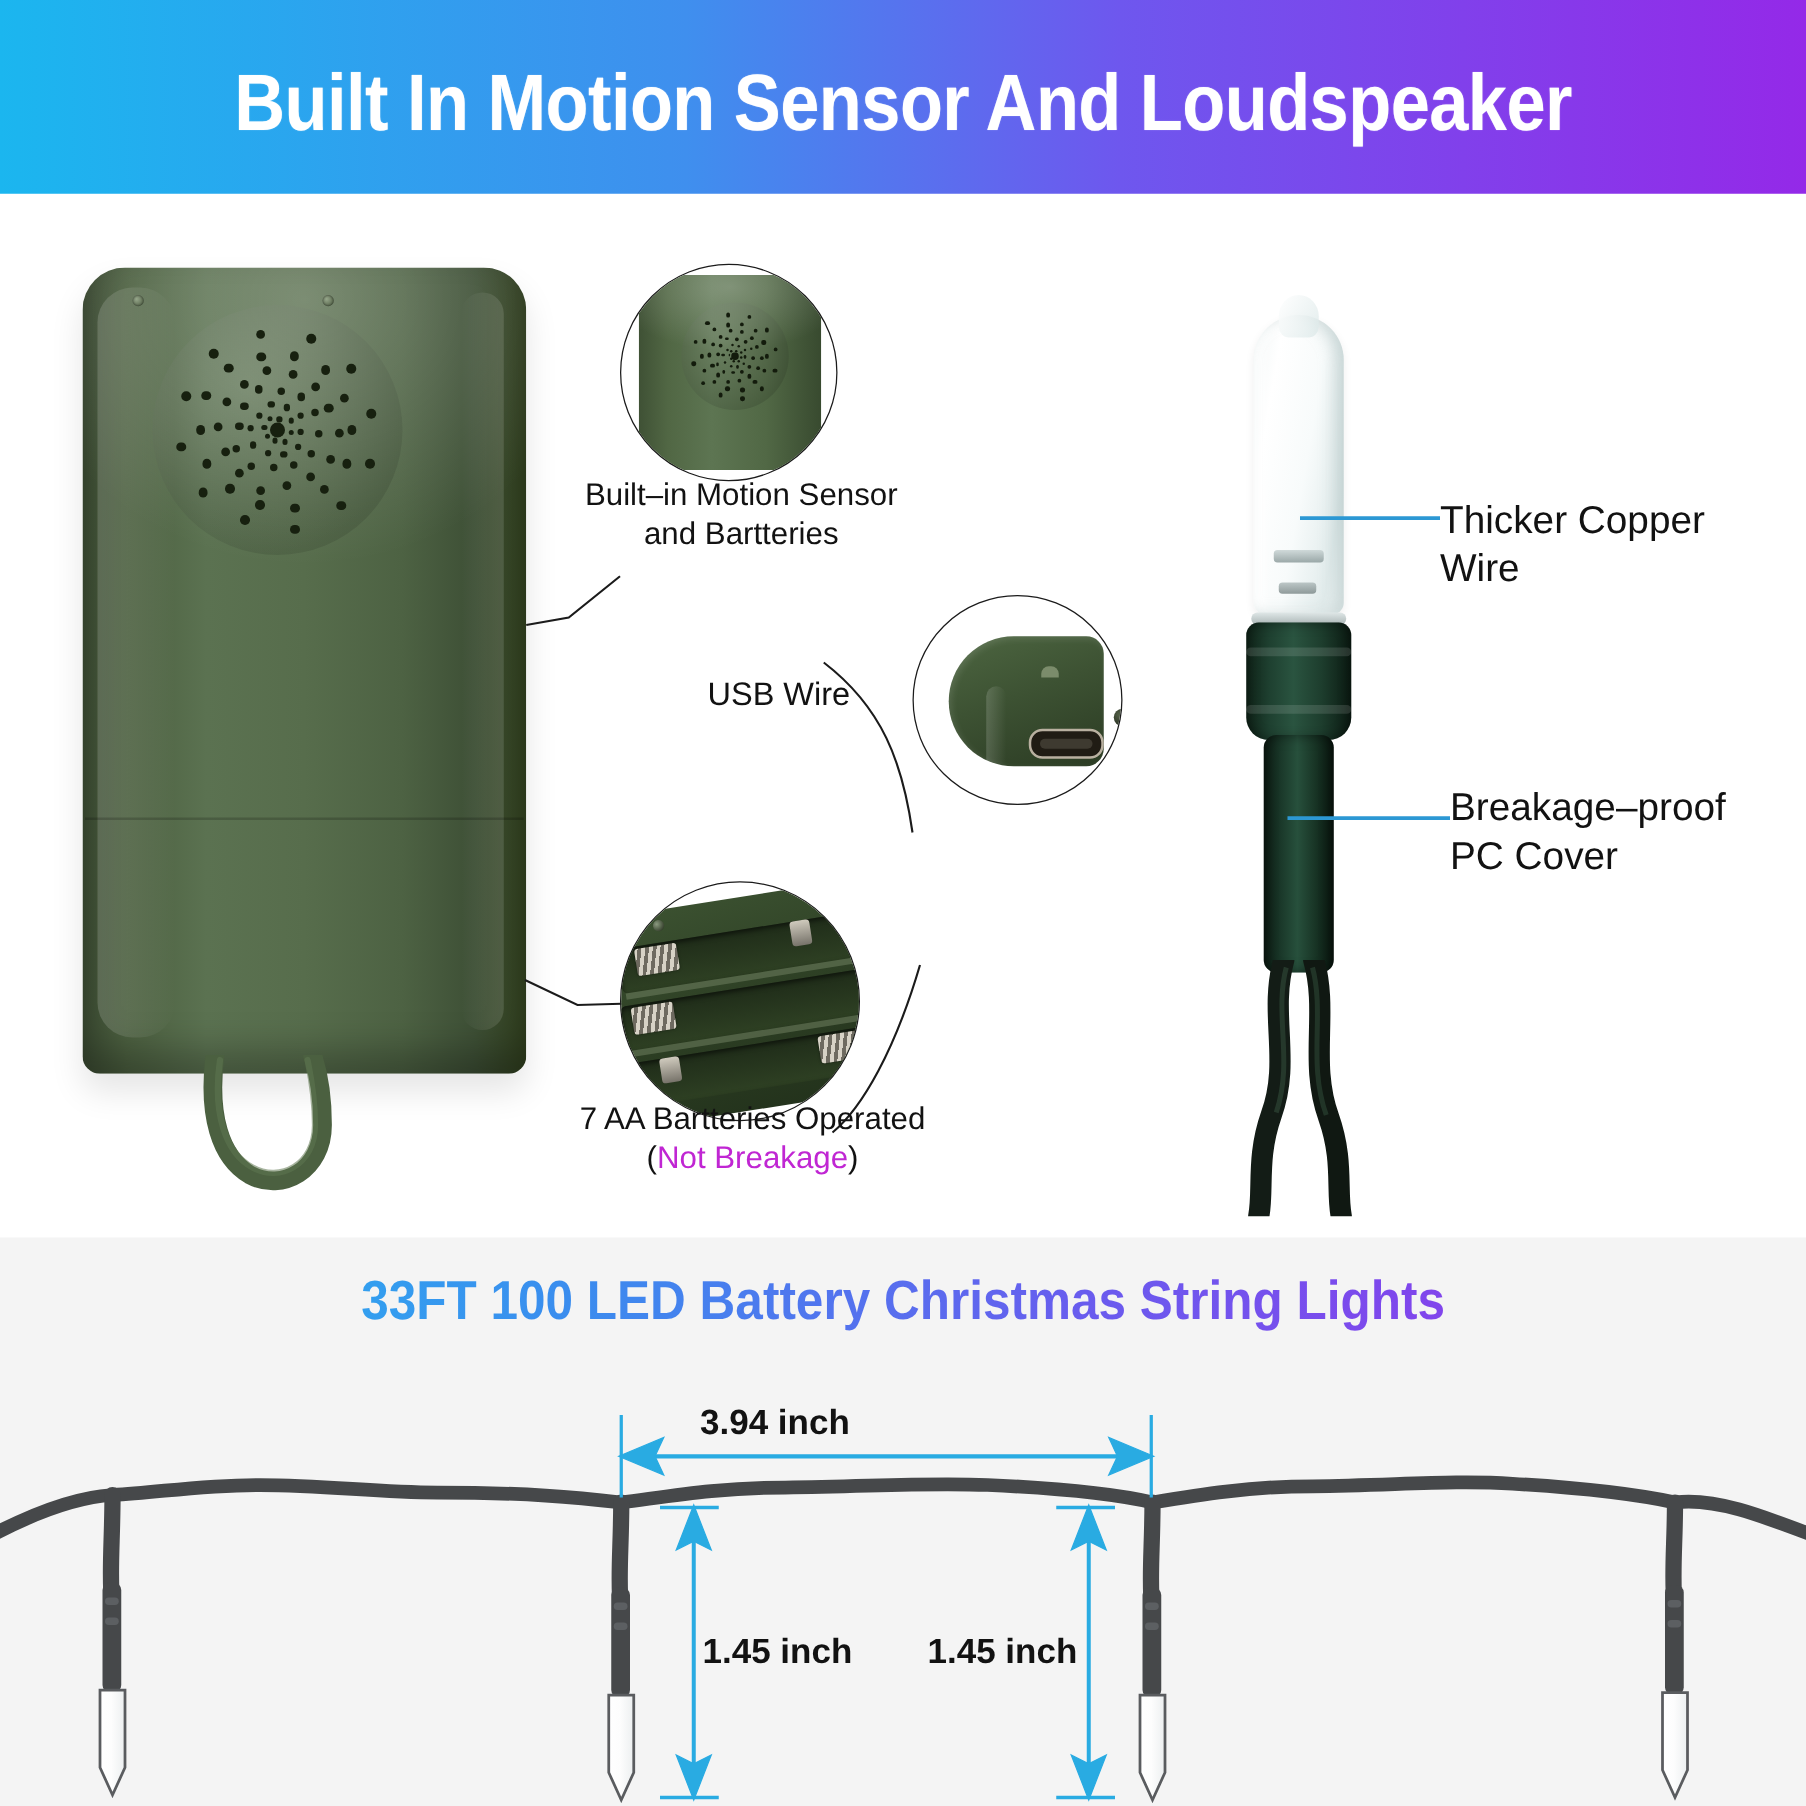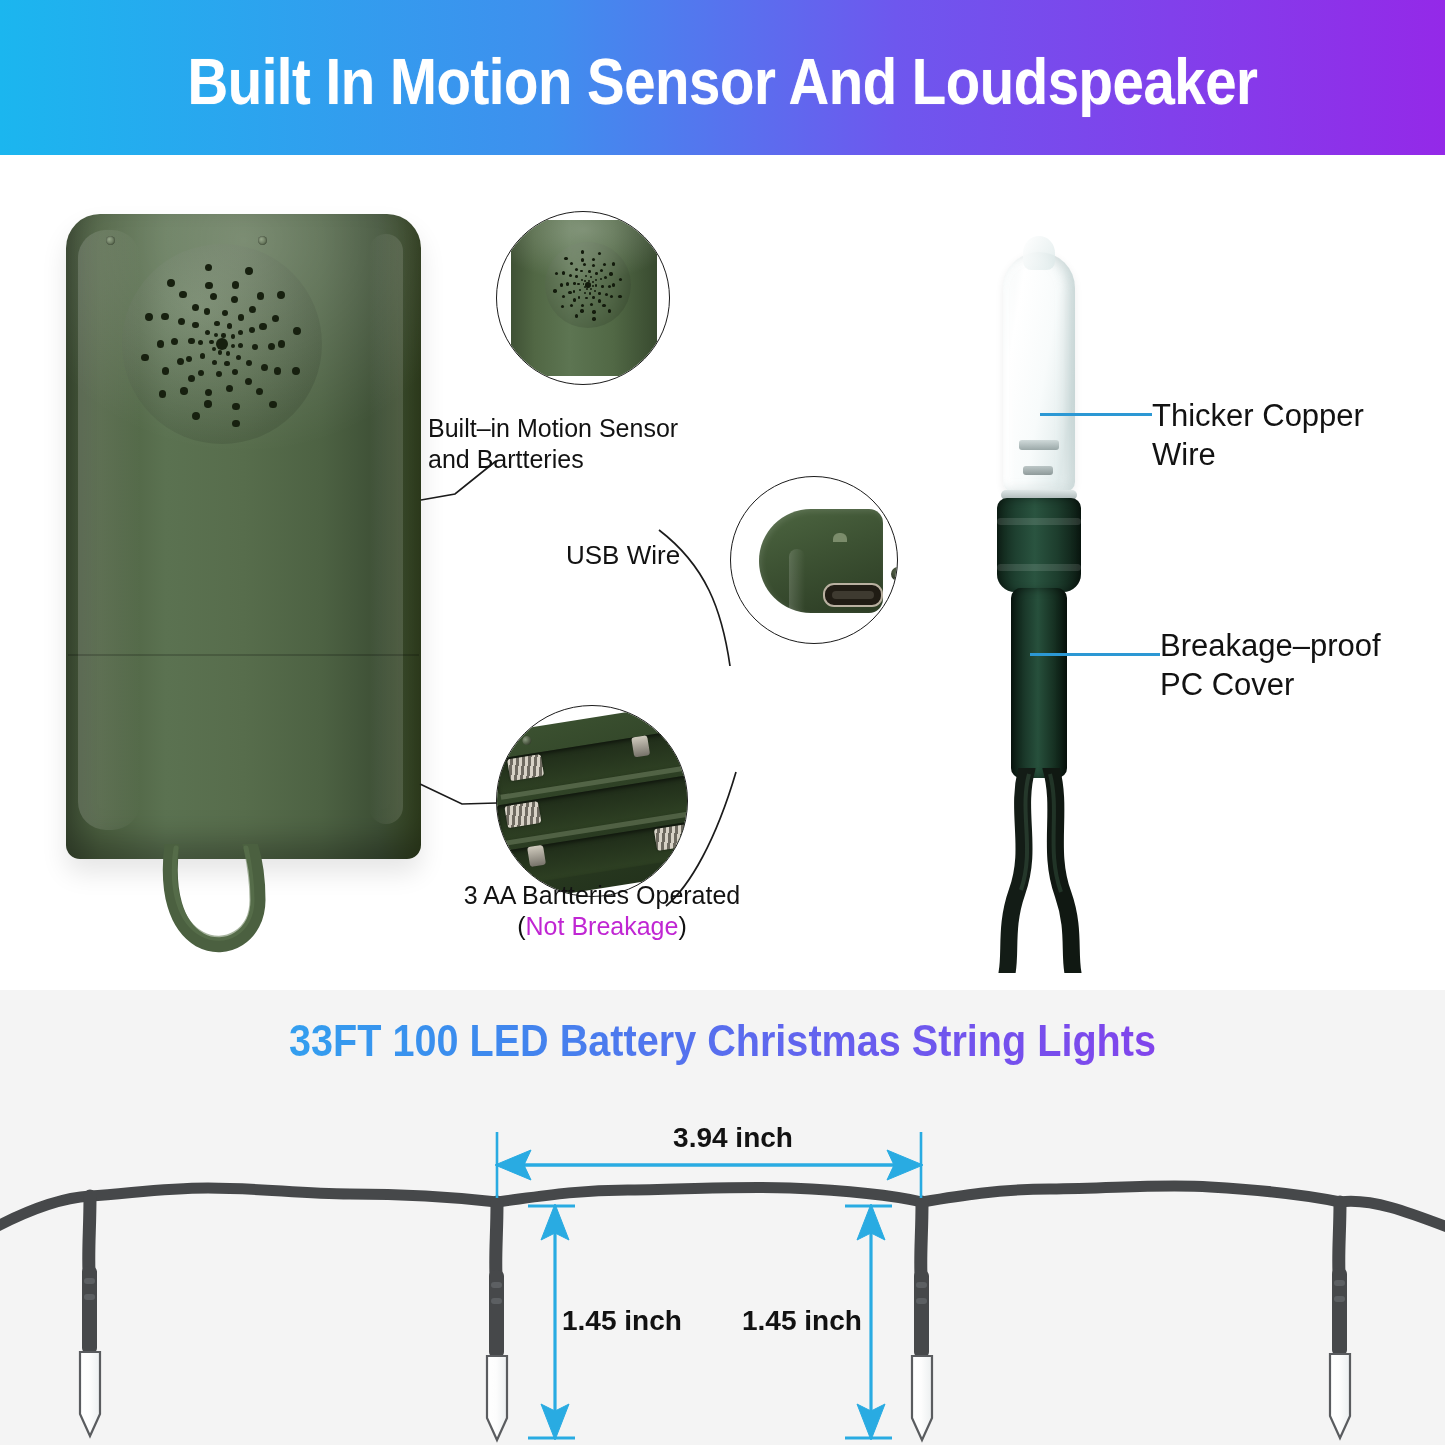--- a/index.html
+++ b/index.html
@@ -92,21 +92,21 @@
   .contact{position:absolute;width:16px;height:20px;border-radius:3px;
           background:linear-gradient(180deg,#cfcabd,#77736a);}
   .batt-hole{position:absolute;width:9px;height:9px;border-radius:50%;
           background:radial-gradient(circle at 35% 35%,#8b9a7f,#1a2312);}
 
   
   .leaders{position:absolute;left:0;top:164px;width:1445px;height:826px;pointer-events:none;}
 
   
   .lbl{position:absolute;color:#121212;font-size:25px;line-height:1.22;}
-  .lbl-motion{left:428px;top:413px;width:330px;text-align:left;}
+  .lbl-motion{left:428px;top:381px;width:330px;text-align:center;}
   .lbl-usb{left:566px;top:540px;width:130px;text-align:left;font-size:26px;}
   .lbl-batt{left:402px;top:880px;width:400px;text-align:center;}
   .lbl-batt .ni{color:#C026D3;}
 
   
   .bulb-wrap{position:absolute;left:975px;top:232px;width:120px;height:740px;}
   .glass{position:absolute;left:28px;top:20px;width:72px;height:240px;
         border-radius:36px 36px 10px 10px;
         background:linear-gradient(100deg,
             rgba(228,238,238,.55) 0%,
@@ -146,21 +146,21 @@
   .bottom-panel{position:absolute;left:0;top:990px;width:1445px;height:455px;
         background:#F4F4F4;}
   .sub-title{position:absolute;left:0;top:1010px;width:1445px;height:62px;
         display:flex;align-items:center;justify-content:center;
         font-size:44px;font-weight:bold;white-space:nowrap;line-height:1;
         transform:scaleX(0.9);transform-origin:center center;
         background:linear-gradient(90deg,#29B6F0 0%,#3B8CEE 30%,#6A5BEE 62%,#9333EA 100%);
         -webkit-background-clip:text;background-clip:text;
         -webkit-text-fill-color:transparent;color:transparent;}
 
-  .dim-h-label{position:absolute;left:583px;top:1122px;width:300px;text-align:center;
+  .dim-h-label{position:absolute;left:560px;top:1122px;width:300px;
         font-size:28px;font-weight:bold;color:#121212;}
   .dim-v-label{position:absolute;font-size:28px;font-weight:bold;color:#121212;white-space:nowrap;}
   .dim-v-1{left:562px;top:1305px;}
   .dim-v-2{left:742px;top:1305px;}
 
   .bottom-art{position:absolute;left:0;top:990px;width:1445px;height:455px;}
 </style>
 </head>
 <body>
 
@@ -378,21 +378,21 @@
   <div class="lbl lbl-motion">
     <div>Built–in Motion Sensor</div>
     <div>and Bartteries</div>
   </div>
 
   <div class="lbl lbl-usb">
     <div>USB Wire</div>
   </div>
 
   <div class="lbl lbl-batt">
-    <div>3 AA Bartteries Operated</div>
+    <div>7 AA Bartteries Operated</div>
     <div><span>(</span><span class="ni">Not Breakage</span><span>)</span></div>
   </div>
 
   <div class="bulb-wrap">
     <div class="glass"></div>
     <div class="glass-tip"></div>
     <div class="filament"></div>
     <div class="filament2"></div>
     <div class="collar"></div>
     <div class="socket"></div>

